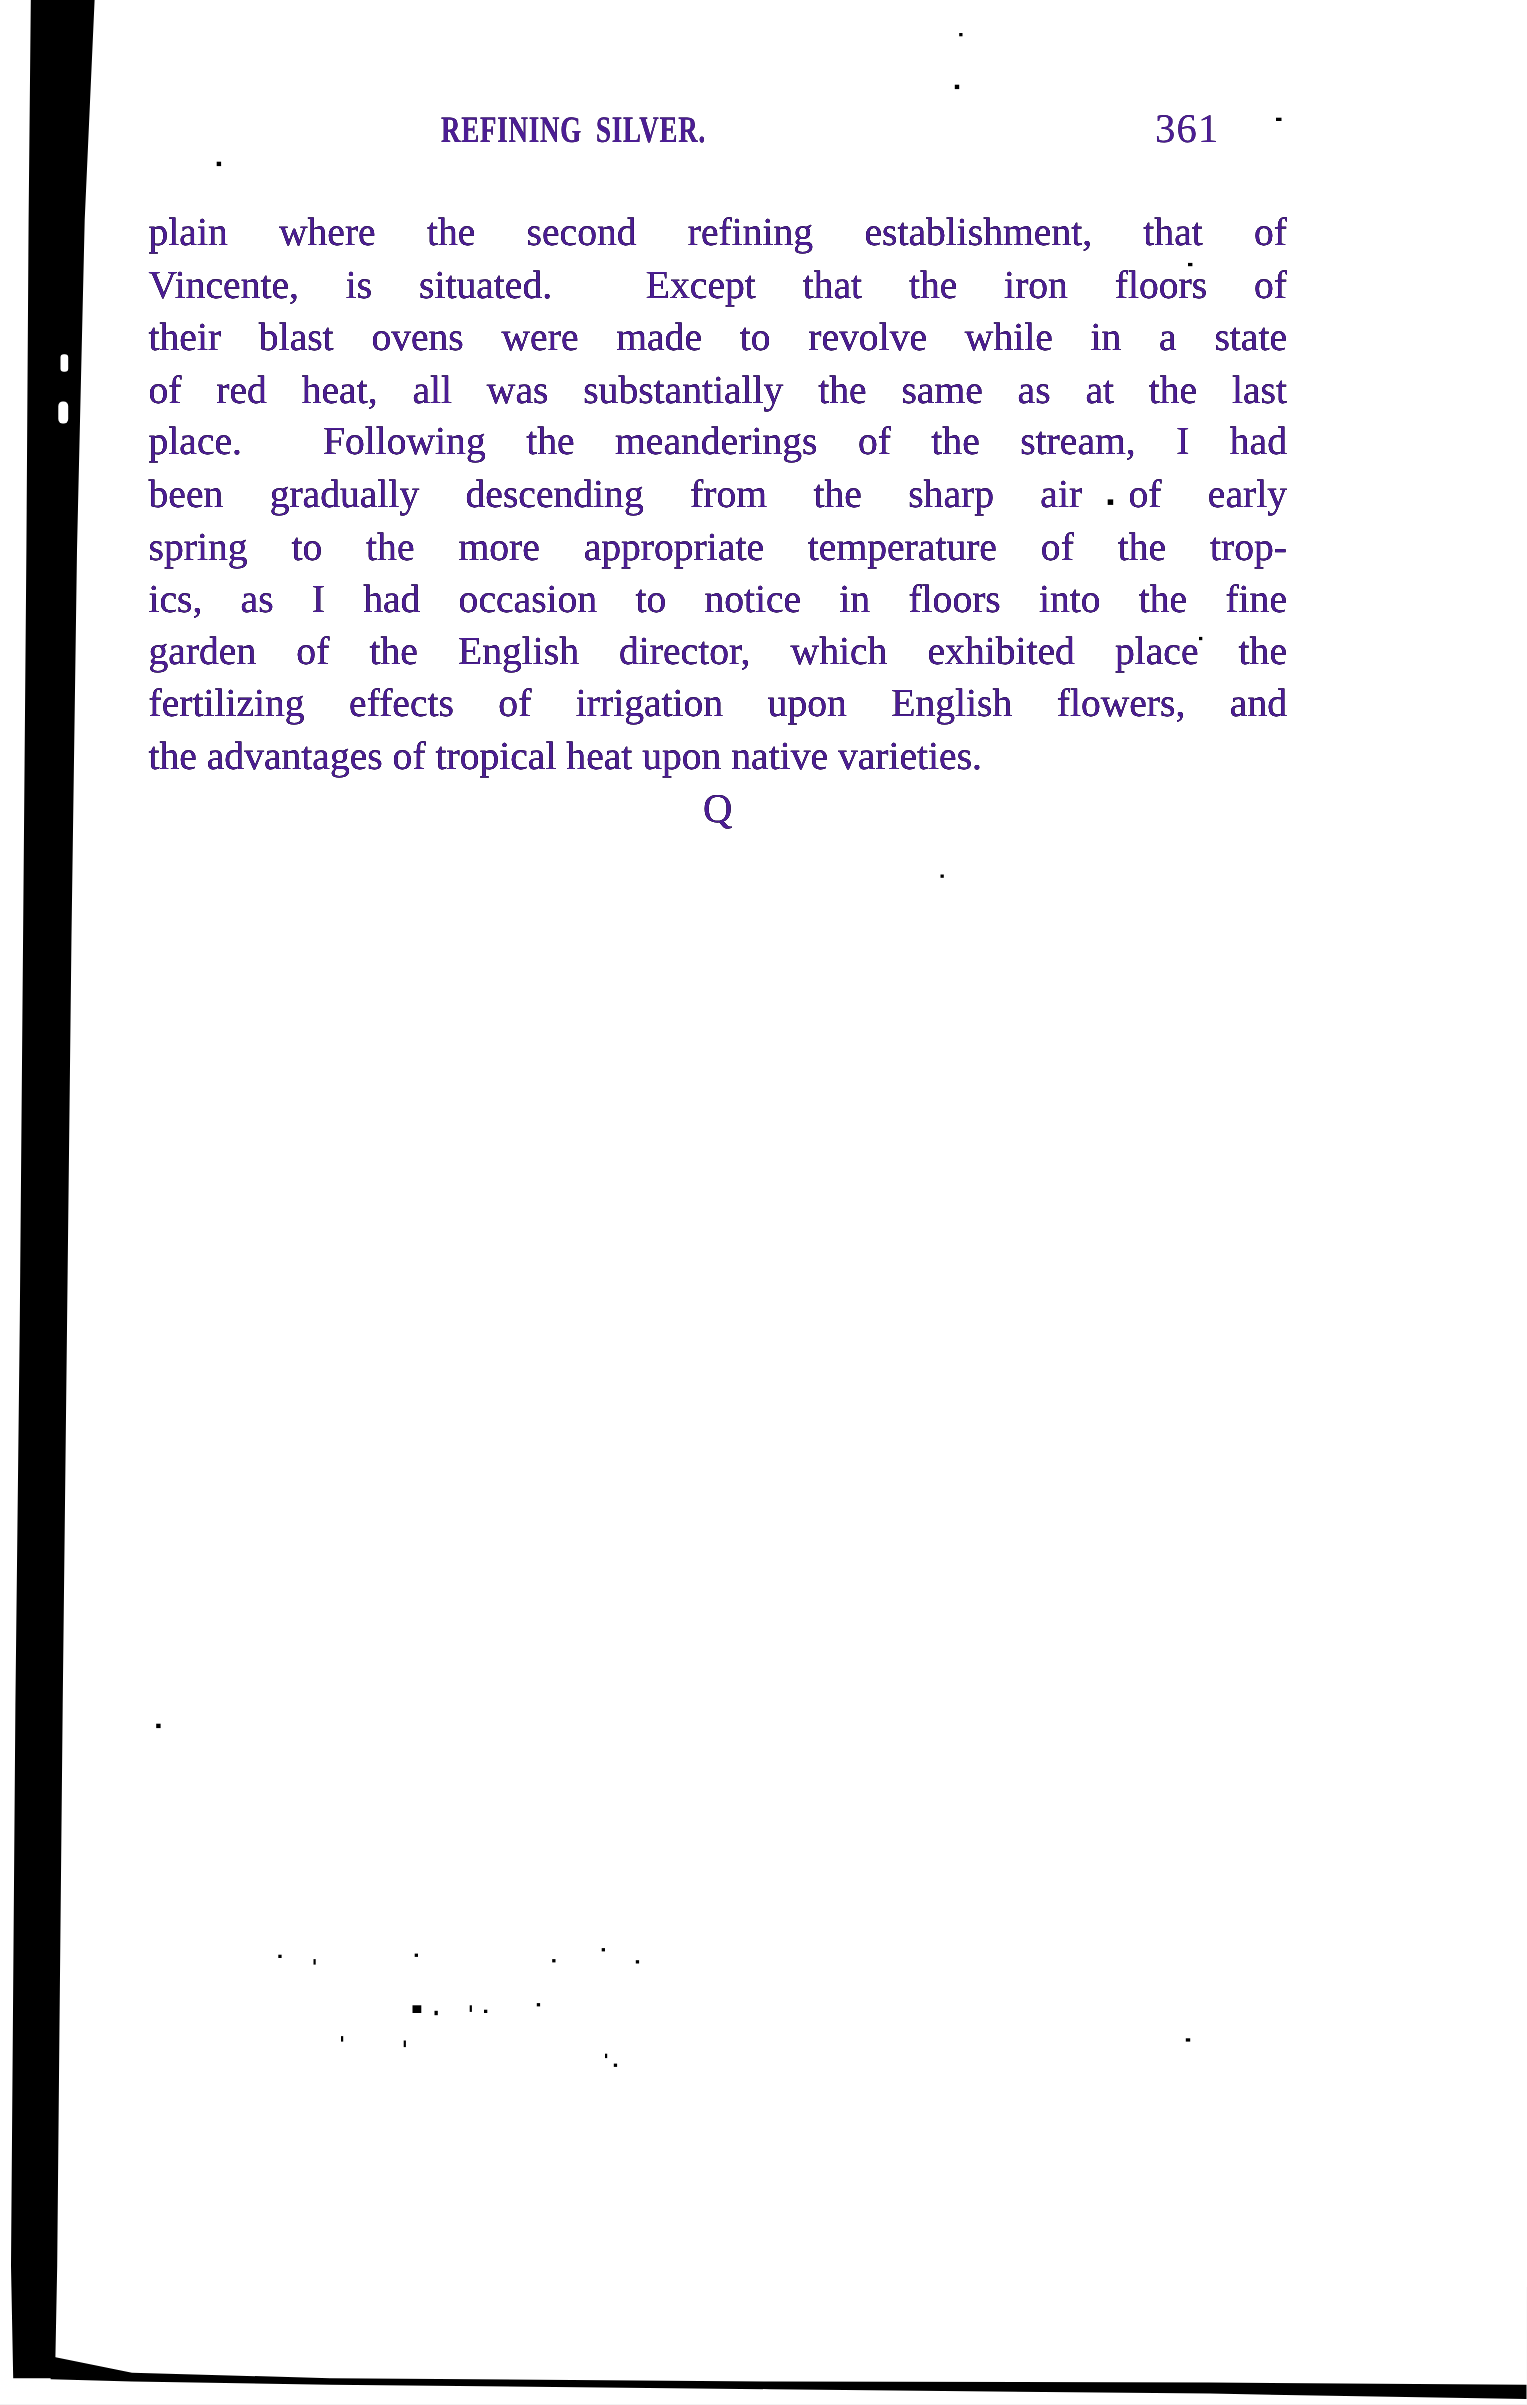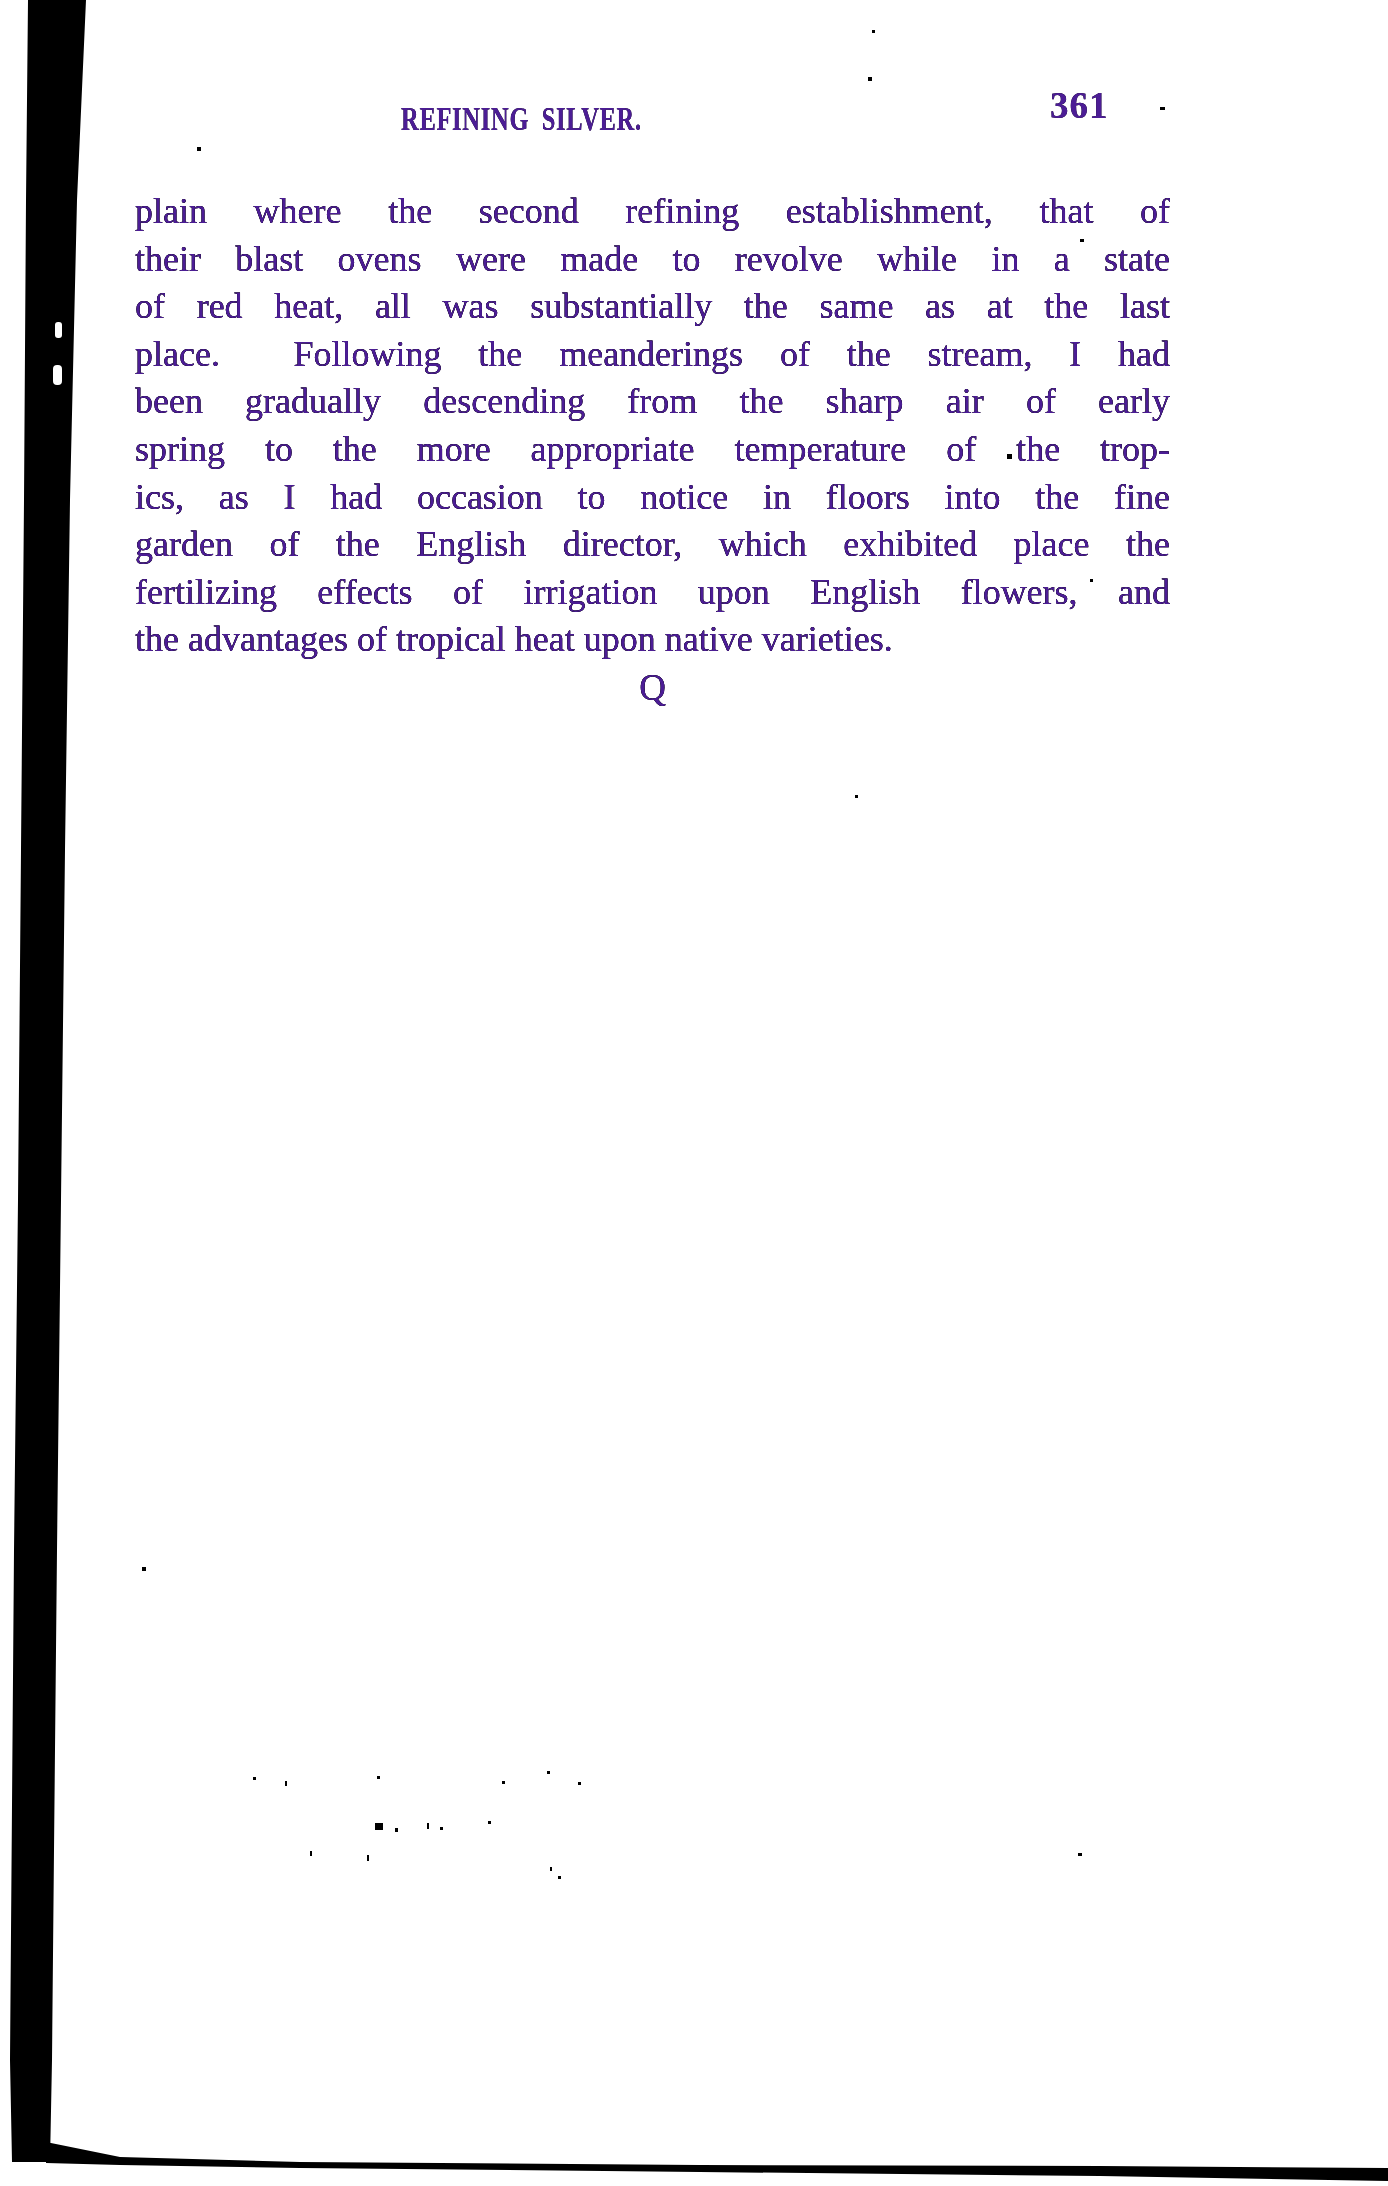--- a/index.html
+++ b/index.html
@@ -30,23 +30,23 @@
     letter-spacing: 1px;
     word-spacing: 8px;
     transform: scaleX(0.72);
     transform-origin: left top;
     white-space: nowrap;
     text-shadow: 0 0 0.5px #000;
   }
   .page-number {
     position: absolute;
     left: 1050px;
-    top: 84px;
+    top: 96px;
     font-size: 37px;
-    font-weight: bold;
+    font-weight: normal;
     letter-spacing: 1px;
     text-shadow: 0 0 0.4px #000;
   }
   .body-text {
     position: absolute;
     left: 135px;
     top: 188px;
     width: 1035px;
     font-size: 36px;
     line-height: 47.6px;
@@ -111,20 +111,21 @@
       <rect x="55" y="322" width="7" height="16" rx="3"></rect>
       <rect x="53" y="365" width="9" height="20" rx="4"></rect>
     </g>
   </svg>
 
   <div class="running-head">REFINING SILVER.</div>
   <div class="page-number">361</div>
 
   <div class="body-text">
     <div class="line">plain where the second refining establishment, that of</div>
+    <div class="line">Vincente, is situated.&nbsp; Except that the iron floors of</div>
     <div class="line">their blast ovens were made to revolve while in a state</div>
     <div class="line">of red heat, all was substantially the same as at the last</div>
     <div class="line">place.&nbsp; Following the meanderings of the stream, I had</div>
     <div class="line">been gradually descending from the sharp air of early</div>
     <div class="line">spring to the more appropriate temperature of the trop-</div>
     <div class="line">ics, as I had occasion to notice in floors into the fine</div>
     <div class="line">garden of the English director, which exhibited place the</div>
     <div class="line">fertilizing effects of irrigation upon English flowers, and</div>
     <div class="line last">the advantages of tropical heat upon native varieties.</div>
     <div class="signature-line">Q</div>

